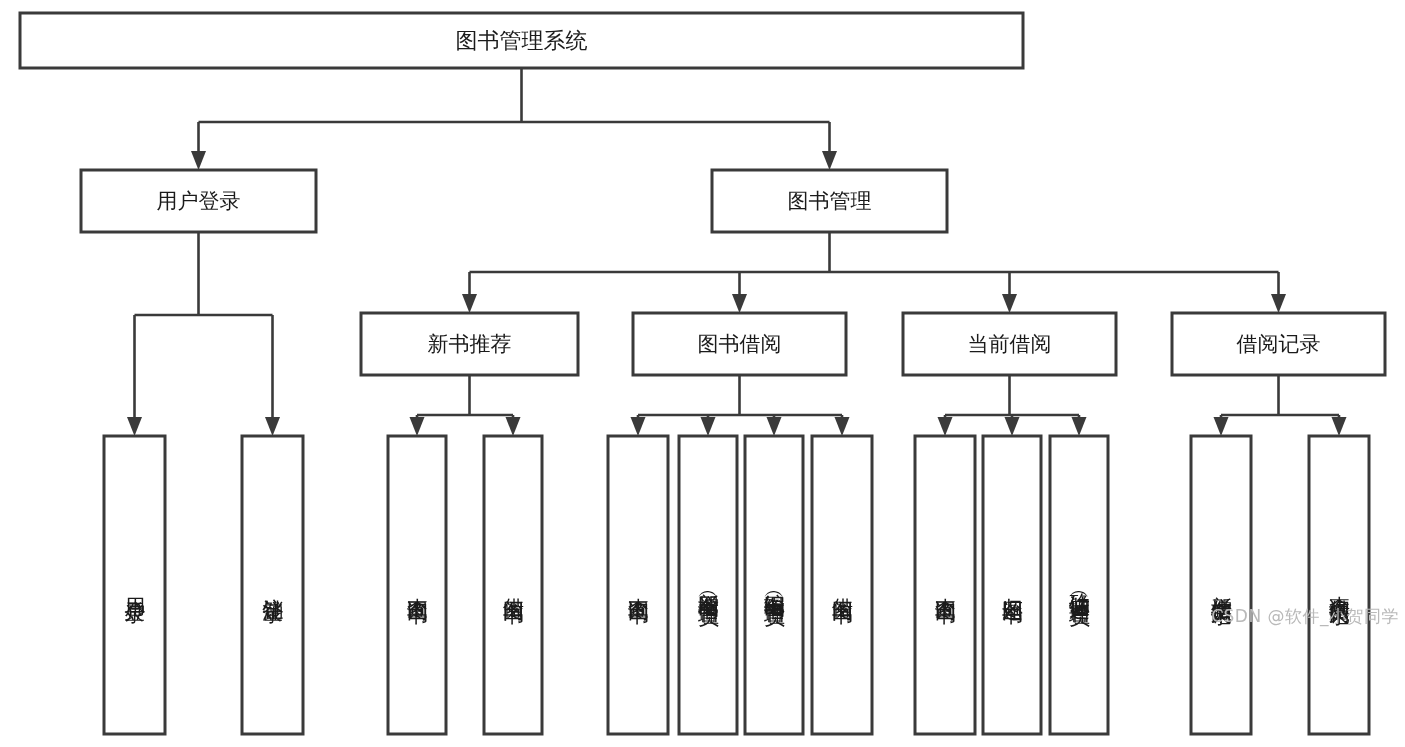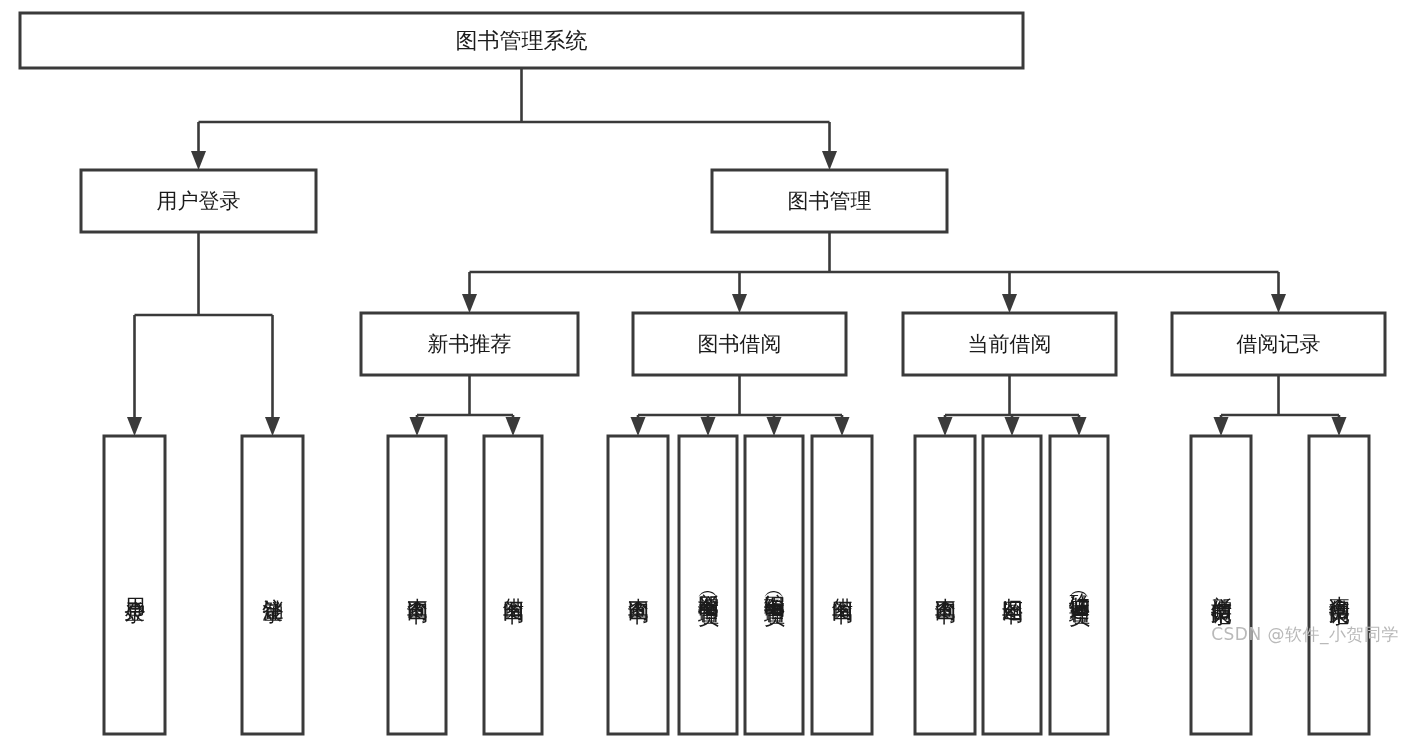--- a/index.html
+++ b/index.html
@@ -59,21 +59,21 @@
     text-orientation: upright;
     letter-spacing: 2px;
     line-height: 1;
     white-space: nowrap;
     text-align: center;
     pointer-events: none;
   }
   .watermark {
     position: absolute;
     right: 6px;
-    bottom: 0;
+    bottom: 18px;
     font-family: "DejaVu Sans", "Liberation Sans", sans-serif;
     font-size: 17px;
     color: #b9b9b9;
     white-space: nowrap;
     letter-spacing: 0.5px;
   }
 </style>
 </head>
 <body>
 

